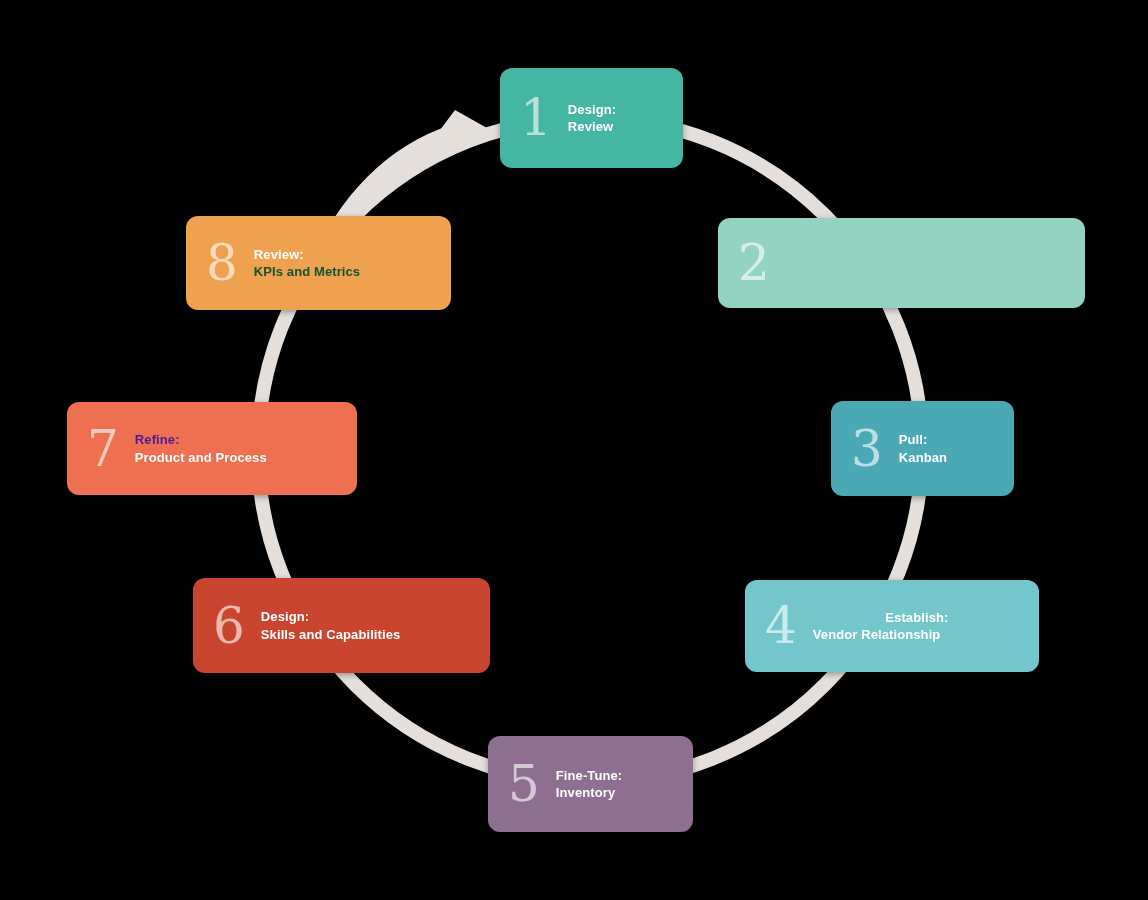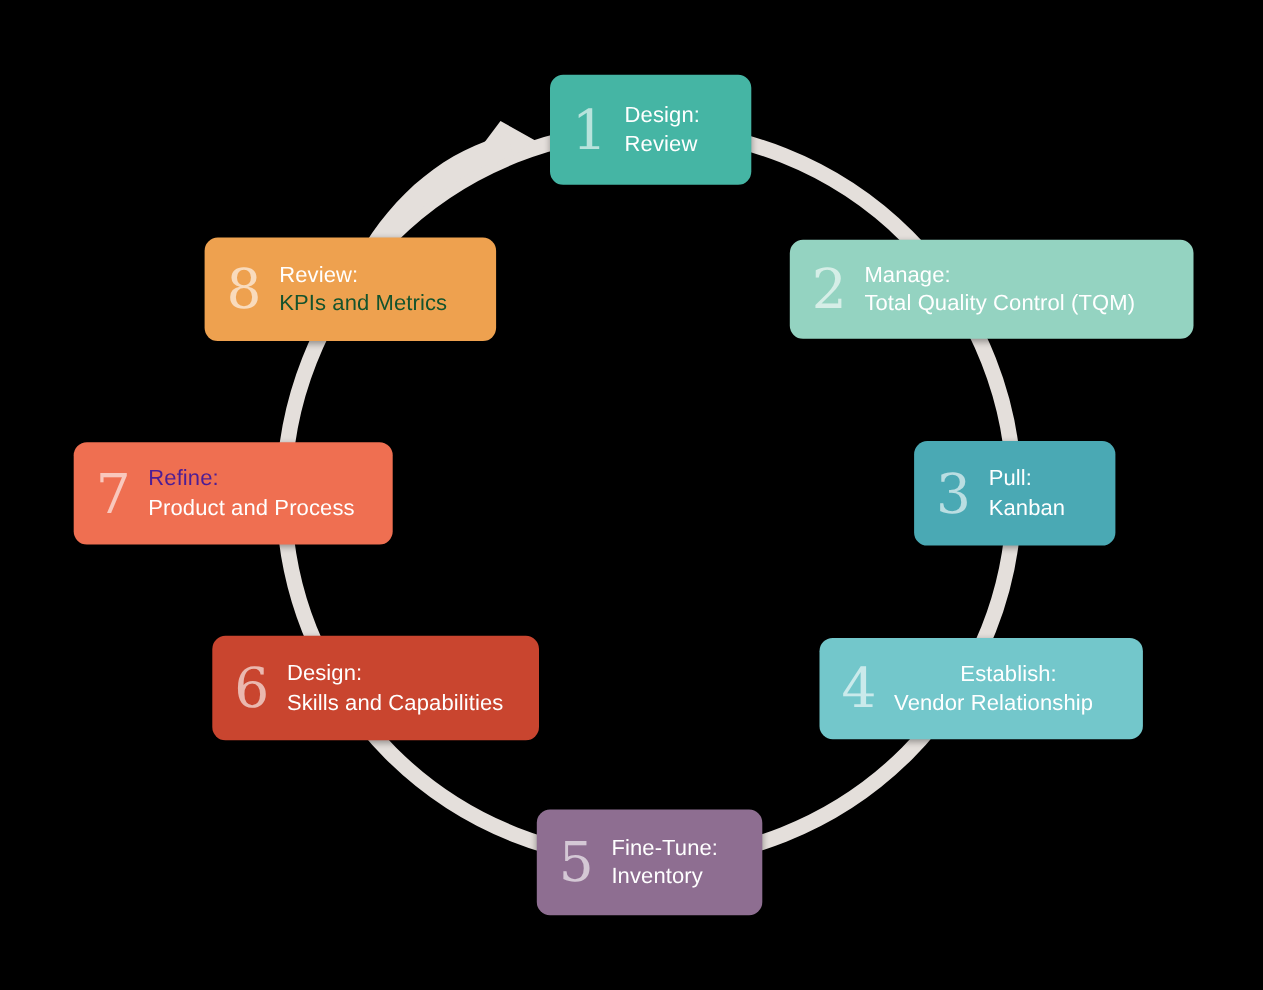--- a/index.html
+++ b/index.html
@@ -48,22 +48,22 @@
   }
   .node-text {
     display: flex;
     flex-direction: column;
     justify-content: center;
     flex: 1 1 auto;
   }
   .node-line {
     color: #ffffff;
     font-family: "Liberation Sans", sans-serif;
-    font-size: 20px;
-    font-weight: 400;
+    font-size: 13px;
+    font-weight: 700;
     line-height: 1.32;
     white-space: nowrap;
     letter-spacing: 0.1px;
   }
 
   
   #node-1 { left: 500px; top: 68px;  width: 183px; height: 100px; }
   #node-2 { left: 718px; top: 218px; width: 367px; height: 90px;  }
   #node-3 { left: 831px; top: 401px; width: 183px; height: 95px;  }
   #node-4 { left: 745px; top: 580px; width: 294px; height: 92px;  }
@@ -88,24 +88,20 @@
   <div class="node" id="node-1" style="background-color: rgb(69, 181, 164);">
     <span class="node-num" style="color: rgba(255, 255, 255, 0.62);">1</span>
     <span class="node-text">
       <span class="node-line" style="color: rgb(255, 255, 255);">Design:</span>
       <span class="node-line" style="color: rgb(255, 255, 255);">Review</span>
     </span>
   </div>
 
   <div class="node" id="node-2" style="background-color: rgb(148, 211, 193);">
     <span class="node-num" style="color: rgba(255, 255, 255, 0.62);">2</span>
-    <span class="node-text">
-      <span class="node-line" style="color: rgb(255, 255, 255);">Manage:</span>
-      <span class="node-line" style="color: rgb(255, 255, 255);">Total Quality Control (TQM)</span>
-    </span>
   </div>
 
   <div class="node" id="node-3" style="background-color: rgb(74, 169, 180);">
     <span class="node-num" style="color: rgba(255, 255, 255, 0.62);">3</span>
     <span class="node-text">
       <span class="node-line" style="color: rgb(255, 255, 255);">Pull:</span>
       <span class="node-line" style="color: rgb(255, 255, 255);">Kanban</span>
     </span>
   </div>
 

